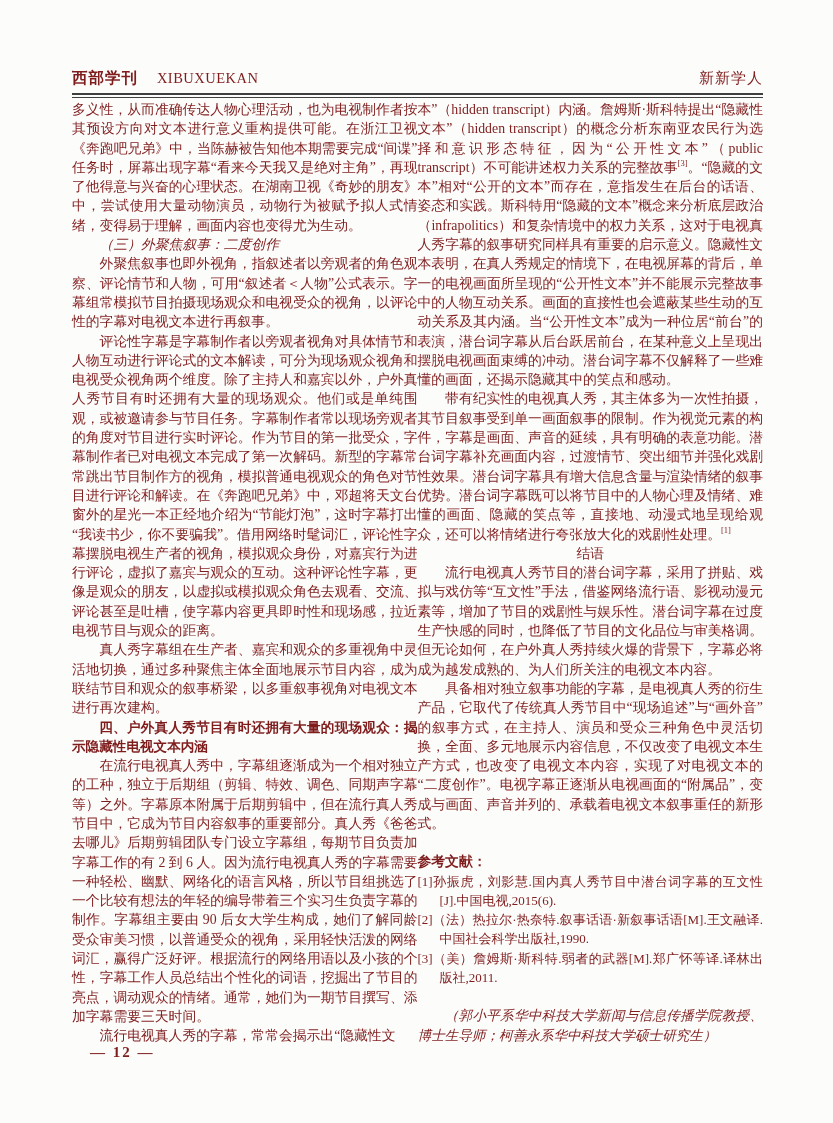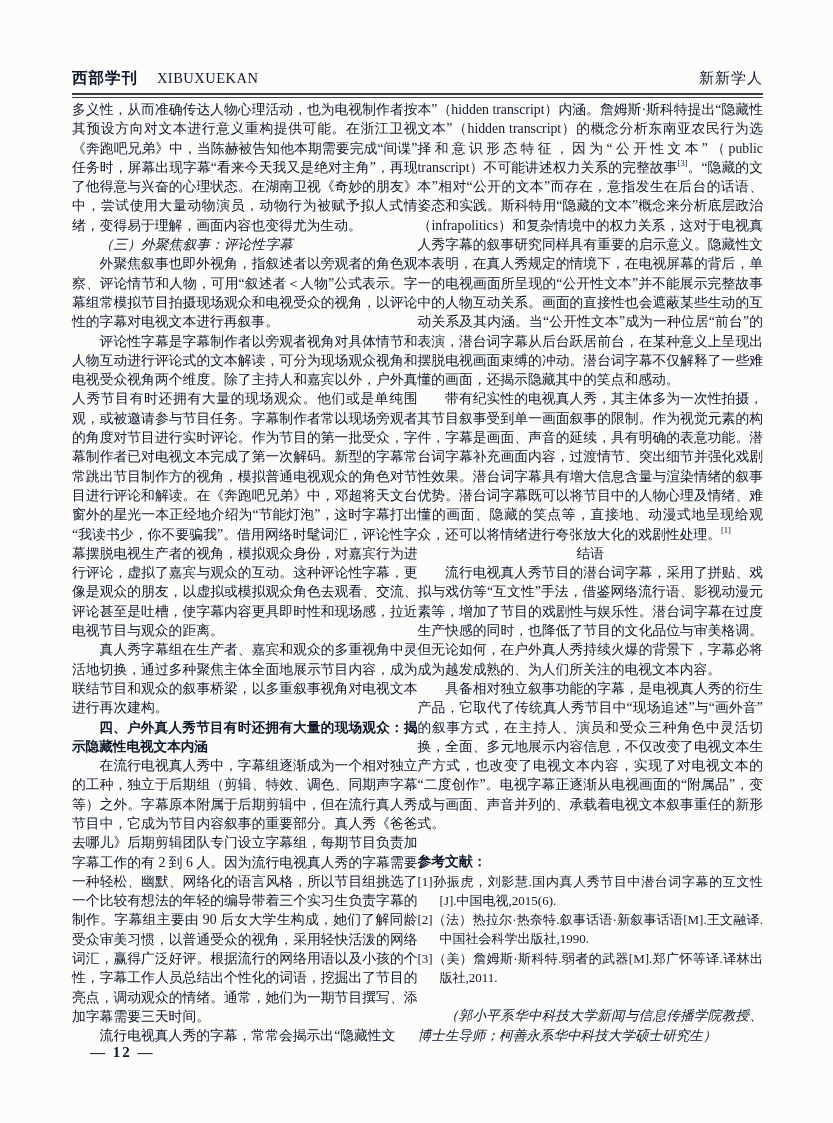--- a/index.html
+++ b/index.html
@@ -1,21 +1,21 @@
 <!DOCTYPE html>
 <html lang="zh"><head>
 <meta charset="utf-8">
 <style>
   html,body{margin:0;padding:0;background:#e8e8e8;}
   .page{
     position:relative;
     width:833px;height:1123px;
     margin:0 auto;
     background:#fcfcfb;
-    color:#0f172a;
+    color:#7f1d1d;
     font-family:"Liberation Serif","DejaVu Serif",serif;
     overflow:hidden;
     box-sizing:border-box;
   }
   
   .header{
     position:absolute;
     left:72px;right:70px;top:68px;
   }
   .header-row{
@@ -100,21 +100,21 @@
       </div>
       <div class="column-label">新新学人</div>
     </div>
     <div class="double-rule"></div>
   </div>
 
   <div class="content">
 
     <div class="col body-text">
       <p>多义性，从而准确传达人物心理活动，也为电视制作者按其预设方向对文本进行意义重构提供可能。在浙江卫视《奔跑吧兄弟》中，当陈赫被告知他本期需要完成“间谍”任务时，屏幕出现字幕“看来今天我又是绝对主角”，再现了他得意与兴奋的心理状态。在湖南卫视《奇妙的朋友》中，尝试使用大量动物演员，动物行为被赋予拟人式情绪，变得易于理解，画面内容也变得尤为生动。</p>
-      <p class="h-kaiti">（三）外聚焦叙事：评论性字幕</p>
+      <p class="h-kaiti">（三）外聚焦叙事：二度创作</p>
       <p class="indent">外聚焦叙事也即外视角，指叙述者以旁观者的角色观察、评论情节和人物，可用“叙述者＜人物”公式表示。字幕组常模拟节目拍摄现场观众和电视受众的视角，以评论性的字幕对电视文本进行再叙事。</p>
       <p class="indent">评论性字幕是字幕制作者以旁观者视角对具体情节和人物互动进行评论式的文本解读，可分为现场观众视角和电视受众视角两个维度。除了主持人和嘉宾以外，户外真人秀节目有时还拥有大量的现场观众。他们或是单纯围观，或被邀请参与节目任务。字幕制作者常以现场旁观者的角度对节目进行实时评论。作为节目的第一批受众，字幕制作者已对电视文本完成了第一次解码。新型的字幕常常跳出节目制作方的视角，模拟普通电视观众的角色对节目进行评论和解读。在《奔跑吧兄弟》中，邓超将天文台窗外的星光一本正经地介绍为“节能灯泡”，这时字幕打出“我读书少，你不要骗我”。借用网络时髦词汇，评论性字幕摆脱电视生产者的视角，模拟观众身份，对嘉宾行为进行评论，虚拟了嘉宾与观众的互动。这种评论性字幕，更像是观众的朋友，以虚拟或模拟观众角色去观看、交流、评论甚至是吐槽，使字幕内容更具即时性和现场感，拉近电视节目与观众的距离。</p>
       <p class="indent">真人秀字幕组在生产者、嘉宾和观众的多重视角中灵活地切换，通过多种聚焦主体全面地展示节目内容，成为联结节目和观众的叙事桥梁，以多重叙事视角对电视文本进行再次建构。</p>
       <p class="h-bold">四、户外真人秀节目有时还拥有大量的现场观众：揭示隐藏性电视文本内涵</p>
       <p class="indent">在流行电视真人秀中，字幕组逐渐成为一个相对独立的工种，独立于后期组（剪辑、特效、调色、同期声字幕等）之外。字幕原本附属于后期剪辑中，但在流行真人秀节目中，它成为节目内容叙事的重要部分。真人秀《爸爸去哪儿》后期剪辑团队专门设立字幕组，每期节目负责加字幕工作的有 2 到 6 人。因为流行电视真人秀的字幕需要一种轻松、幽默、网络化的语言风格，所以节目组挑选了一个比较有想法的年轻的编导带着三个实习生负责字幕的制作。字幕组主要由 90 后女大学生构成，她们了解同龄受众审美习惯，以普通受众的视角，采用轻快活泼的网络词汇，赢得广泛好评。根据流行的网络用语以及小孩的个性，字幕工作人员总结出个性化的词语，挖掘出了节目的亮点，调动观众的情绪。通常，她们为一期节目撰写、添加字幕需要三天时间。</p>
       <p class="indent">流行电视真人秀的字幕，常常会揭示出“隐藏性文</p>
     </div>
 
     <div class="col body-text">
       <p><span>本”（hidden transcript）内涵。詹姆斯·斯科特提出“隐藏性文本”（hidden transcript）的概念分析东南亚农民行为选择和意识形态特征，因为“公开性文本”（public transcript）不可能讲述权力关系的完整故事</span><sup class="fn">[3]</sup><span>。“隐藏的文本”相对“公开的文本”而存在，意指发生在后台的话语、姿态和实践。斯科特用“隐藏的文本”概念来分析底层政治（infrapolitics）和复杂情境中的权力关系，这对于电视真人秀字幕的叙事研究同样具有重要的启示意义。隐藏性文本表明，在真人秀规定的情境下，在电视屏幕的背后，单一的电视画面所呈现的“公开性文本”并不能展示完整故事中的人物互动关系。画面的直接性也会遮蔽某些生动的互动关系及其内涵。当“公开性文本”成为一种位居“前台”的表演，潜台词字幕从后台跃居前台，在某种意义上呈现出摆脱电视画面束缚的冲动。潜台词字幕不仅解释了一些难懂的画面，还揭示隐藏其中的笑点和感动。</span></p>

